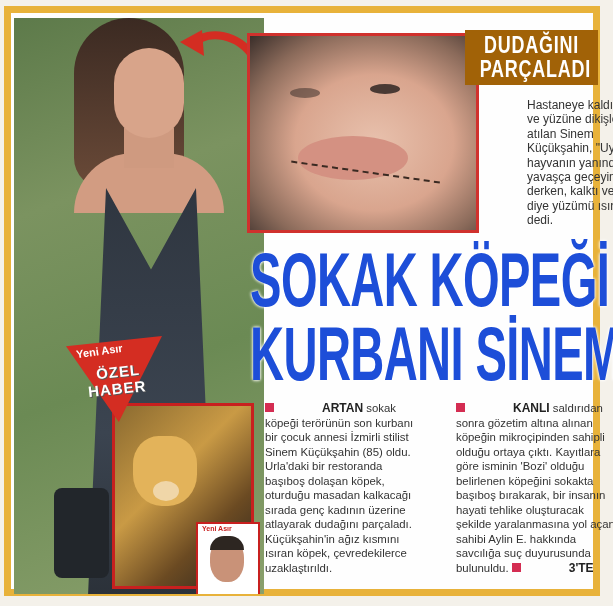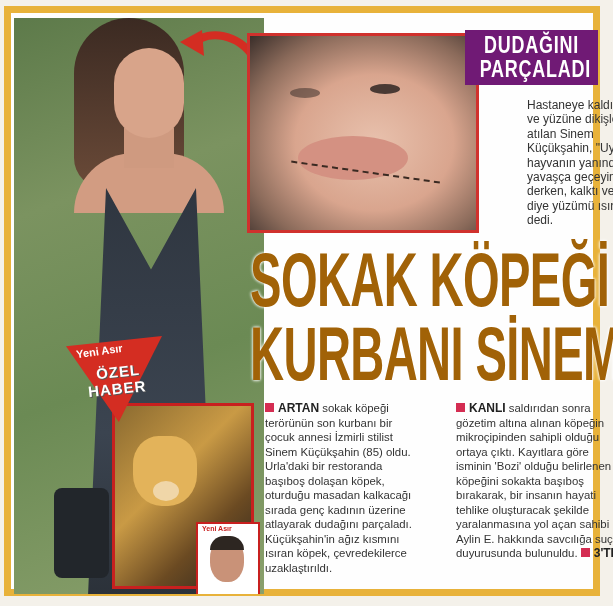--- a/index.html
+++ b/index.html
@@ -13,45 +13,45 @@
   .neck{position:absolute;left:70px;top:110px;width:50px;height:40px;background:#cf9a80;}
   .shoulders{position:absolute;left:20px;top:135px;width:150px;height:60px;border-radius:60px 60px 0 0;background:#d29c82;}
   .dress{position:absolute;left:22px;top:170px;width:150px;height:408px;background:linear-gradient(#2f3640,#3b4450 60%,#2b3139);clip-path:polygon(20% 0,50% 20%,80% 0,92% 100%,8% 100%);}
   .bag{position:absolute;left:0;top:470px;width:55px;height:90px;background:#22262b;border-radius:8px;}
   .arrow{position:absolute;left:178px;top:28px;width:80px;height:38px;}
   .inset-face{position:absolute;left:247px;top:33px;width:232px;height:200px;border:3px solid #d0312d;box-sizing:border-box;overflow:hidden;
     background:radial-gradient(ellipse at 55% 55%,#e8c1ad 0%,#d9a58e 45%,#8a6a5a 75%,#3a2e2a 100%);}
   .lips{position:absolute;left:48px;top:100px;width:110px;height:44px;border-radius:50%;background:#d49182;}
   .stitch{position:absolute;left:40px;top:135px;width:150px;height:8px;border-top:2px dashed #3a2a22;transform:rotate(8deg);}
   .eye{position:absolute;width:30px;height:10px;border-radius:50%;background:#4a3a34;}
-  .sidebar-title{position:absolute;left:465px;top:30px;width:133px;background:#701a75;color:#fff;font-family:"Liberation Sans",sans-serif;font-weight:bold;text-align:center;padding:3px 0 4px;}
+  .sidebar-title{position:absolute;left:465px;top:30px;width:133px;background:#a16207;color:#fff;font-family:"Liberation Sans",sans-serif;font-weight:bold;text-align:center;padding:3px 0 4px;}
   .sidebar-title div{font-size:23px;line-height:24px;transform:scaleX(0.78);letter-spacing:1px;}
   .caption{position:absolute;left:483px;top:98px;width:118px;font-size:12px;line-height:14.4px;color:#333;margin-left:44px;}
-  .headline{position:absolute;left:168px;top:243px;width:432px;font-family:"Liberation Sans",sans-serif;font-weight:bold;color:#a16207;text-align:center;
+  .headline{position:absolute;left:168px;top:243px;width:432px;font-family:"Liberation Sans",sans-serif;font-weight:bold;color:#1d4ed8;text-align:center;
     text-shadow:0 0 4px #fff,0 0 4px #fff;}
   .headline div{font-size:76px;line-height:74px;transform:scaleX(0.62);transform-origin:center;letter-spacing:-1px;white-space:nowrap;}
   .badge{position:absolute;left:66px;top:336px;width:96px;height:86px;}
   .badge-tri{position:absolute;left:0;top:0;width:96px;height:86px;background:#d42d22;clip-path:polygon(0 12%,100% 0,55% 100%);}
   .badge-brand{position:absolute;left:10px;top:9px;color:#fff;font-size:11px;font-weight:bold;transform:rotate(-8deg);}
   .badge-l1,.badge-l2{position:absolute;color:#fff;font-weight:bold;font-size:15px;text-shadow:1px 1px 0 #555;letter-spacing:1px;}
   .badge-l1{left:30px;top:27px;transform:rotate(-6deg);}
   .badge-l2{left:22px;top:44px;transform:rotate(-6deg);}
   .dog-photo{position:absolute;left:112px;top:403px;width:142px;height:186px;border:3px solid #c8201f;box-sizing:border-box;overflow:hidden;
     background:linear-gradient(135deg,#8a6a30,#c99a45 40%,#6b4a22 70%,#2a241e);}
   .dog-head{position:absolute;left:18px;top:30px;width:64px;height:70px;border-radius:40% 40% 45% 45%;background:#e3b35a;}
   .dog-snout{position:absolute;left:38px;top:75px;width:26px;height:20px;border-radius:50%;background:#f0d6a8;}
   .man-photo{position:absolute;left:196px;top:522px;width:64px;height:74px;background:#fff;border:2px solid #c8201f;box-sizing:border-box;overflow:hidden;}
   .man-brand{position:absolute;left:4px;top:1px;font-size:7px;color:#c8201f;font-weight:bold;}
   .man-face{position:absolute;left:12px;top:14px;width:34px;height:44px;border-radius:45%;background:#c99278;}
   .man-hair{position:absolute;left:12px;top:12px;width:34px;height:14px;border-radius:15px 15px 0 0;background:#2d2621;}
   .col{position:absolute;top:401px;font-size:11.4px;line-height:14.5px;color:#333;}
   .col1{left:265px;width:156px;}
   .col2{left:456px;width:164px;}
   .bullet{display:inline-block;width:9px;height:9px;background:#d42d52;margin-right:4px;vertical-align:0;}
-  .lead{font-weight:bold;color:#222;font-size:12px;}
+  .lead{font-weight:bold;color:#222;font-size:12px;margin-left:44px;}
   .divider{position:absolute;left:14px;top:594px;width:586px;height:2px;background:#e8b23a;}
 </style>
 </head>
 <body>
 
 <div class="frame"></div>
 
 <div class="photo-woman">
   <div class="woman">
     <div class="hair"></div>

